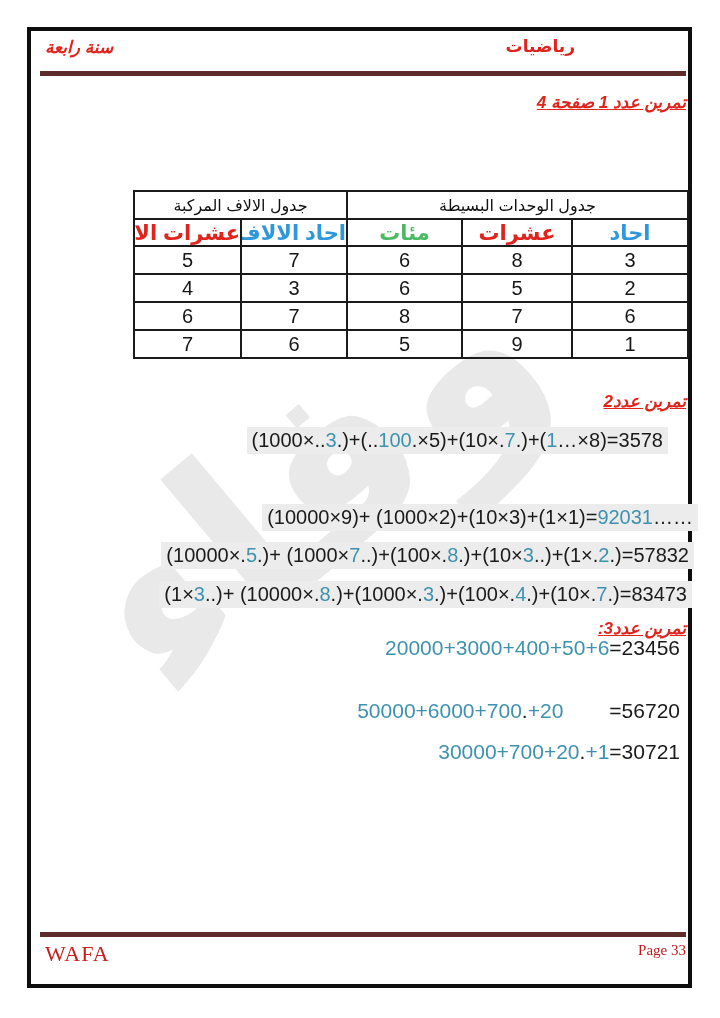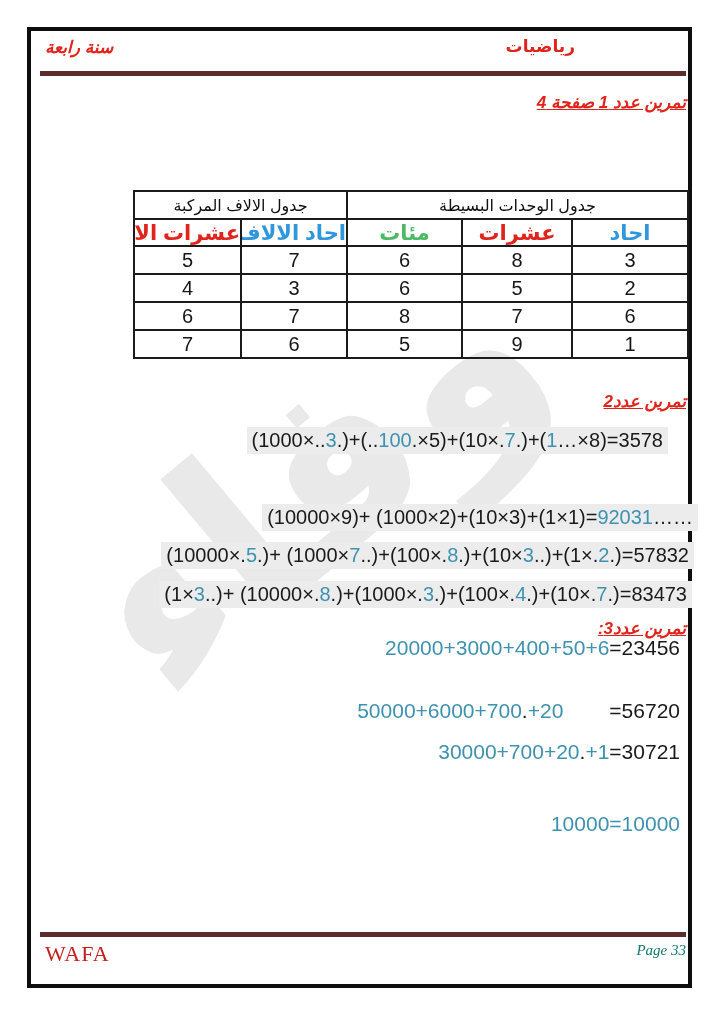--- a/index.html
+++ b/index.html
@@ -54,22 +54,22 @@
   }
   .eq3{
     position:absolute;right:40px;direction:ltr;font-size:21px;color:#1a1a1a;
     white-space:nowrap;
   }
   .footer-left{
     position:absolute;left:45px;top:941px;color:#c5201e;
     font-family:"Liberation Serif","DejaVu Serif",serif;font-size:22px;letter-spacing:1px;
   }
   .footer-right{
-    position:absolute;right:34px;top:942px;color:#0f766e;
-    font-family:"Liberation Serif","DejaVu Serif",serif;font-size:15px;font-style:italic;
+    position:absolute;right:34px;top:942px;color:#b91c1c;
+    font-family:"Liberation Serif","DejaVu Serif",serif;font-size:15px;
   }
 </style>
 </head>
 <body>
 
 <div class="frame"></div>
 
 <div class="watermark">وفاء</div>
 
 <div class="layer">
@@ -136,19 +136,18 @@
   <div class="eq2" style="top:427px;right:52px;"><span style="color: rgb(26, 26, 26);">(1000×..</span><span style="color: rgb(62, 146, 176);">3</span><span style="color: rgb(26, 26, 26);">.)+(..</span><span style="color: rgb(62, 146, 176);">100</span><span style="color: rgb(26, 26, 26);">.×5)+(10×.</span><span style="color: rgb(62, 146, 176);">7</span><span style="color: rgb(26, 26, 26);">.)+(</span><span style="color: rgb(62, 146, 176);">1</span><span style="color: rgb(26, 26, 26);">…×8)=3578</span></div>
   <div class="eq2" style="top:504px;right:22px;text-align:center;"><span style="color: rgb(26, 26, 26);">(10000×9)+ (1000×2)+(10×3)+(1×1)=</span><span style="color: rgb(62, 146, 176);">92031</span><span style="color: rgb(26, 26, 26);">……</span></div>
   <div class="eq2" style="top:542px;right:26px;"><span style="color: rgb(26, 26, 26);">(10000×.</span><span style="color: rgb(62, 146, 176);">5</span><span style="color: rgb(26, 26, 26);">.)+ (1000×</span><span style="color: rgb(62, 146, 176);">7</span><span style="color: rgb(26, 26, 26);">..)+(100×.</span><span style="color: rgb(62, 146, 176);">8</span><span style="color: rgb(26, 26, 26);">.)+(10×</span><span style="color: rgb(62, 146, 176);">3</span><span style="color: rgb(26, 26, 26);">..)+(1×.</span><span style="color: rgb(62, 146, 176);">2</span><span style="color: rgb(26, 26, 26);">.)=57832</span></div>
   <div class="eq2" style="top:581px;right:28px;"><span style="color: rgb(26, 26, 26);">(1×</span><span style="color: rgb(62, 146, 176);">3</span><span style="color: rgb(26, 26, 26);">..)+ (10000×.</span><span style="color: rgb(62, 146, 176);">8</span><span style="color: rgb(26, 26, 26);">.)+(1000×.</span><span style="color: rgb(62, 146, 176);">3</span><span style="color: rgb(26, 26, 26);">.)+(100×.</span><span style="color: rgb(62, 146, 176);">4</span><span style="color: rgb(26, 26, 26);">.)+(10×.</span><span style="color: rgb(62, 146, 176);">7</span><span style="color: rgb(26, 26, 26);">.)=83473</span></div>
 
   <div class="sec-title title3">تمرين عدد3:</div>
 
   <div class="eq3" style="top:636px;"><span style="color: rgb(62, 146, 176);">20000+3000+400+50+6</span><span style="color: rgb(26, 26, 26);">=23456</span></div>
   <div class="eq3" style="top:699px;"><span style="color: rgb(62, 146, 176); margin-left: 21px;">50000+6000+700</span><span style="color: rgb(26, 26, 26);">.</span><span style="color: rgb(62, 146, 176);">+20</span><span style="color: rgb(26, 26, 26); margin-left: 46px;">=56720</span></div>
   <div class="eq3" style="top:740px;"><span style="color: rgb(62, 146, 176);">30000+700+20</span><span style="color: rgb(26, 26, 26);">.</span><span style="color: rgb(62, 146, 176);">+1</span><span style="color: rgb(26, 26, 26);">=30721</span></div>
-  <div class="eq3" style="top:812px;"><span style="color: rgb(62, 146, 176);">10000=10000</span></div>
 
   <div class="rule bottom"></div>
   <div class="footer-left">WAFA</div>
   <div class="footer-right">Page 33</div>
 
 </div>
 
 </body></html>

